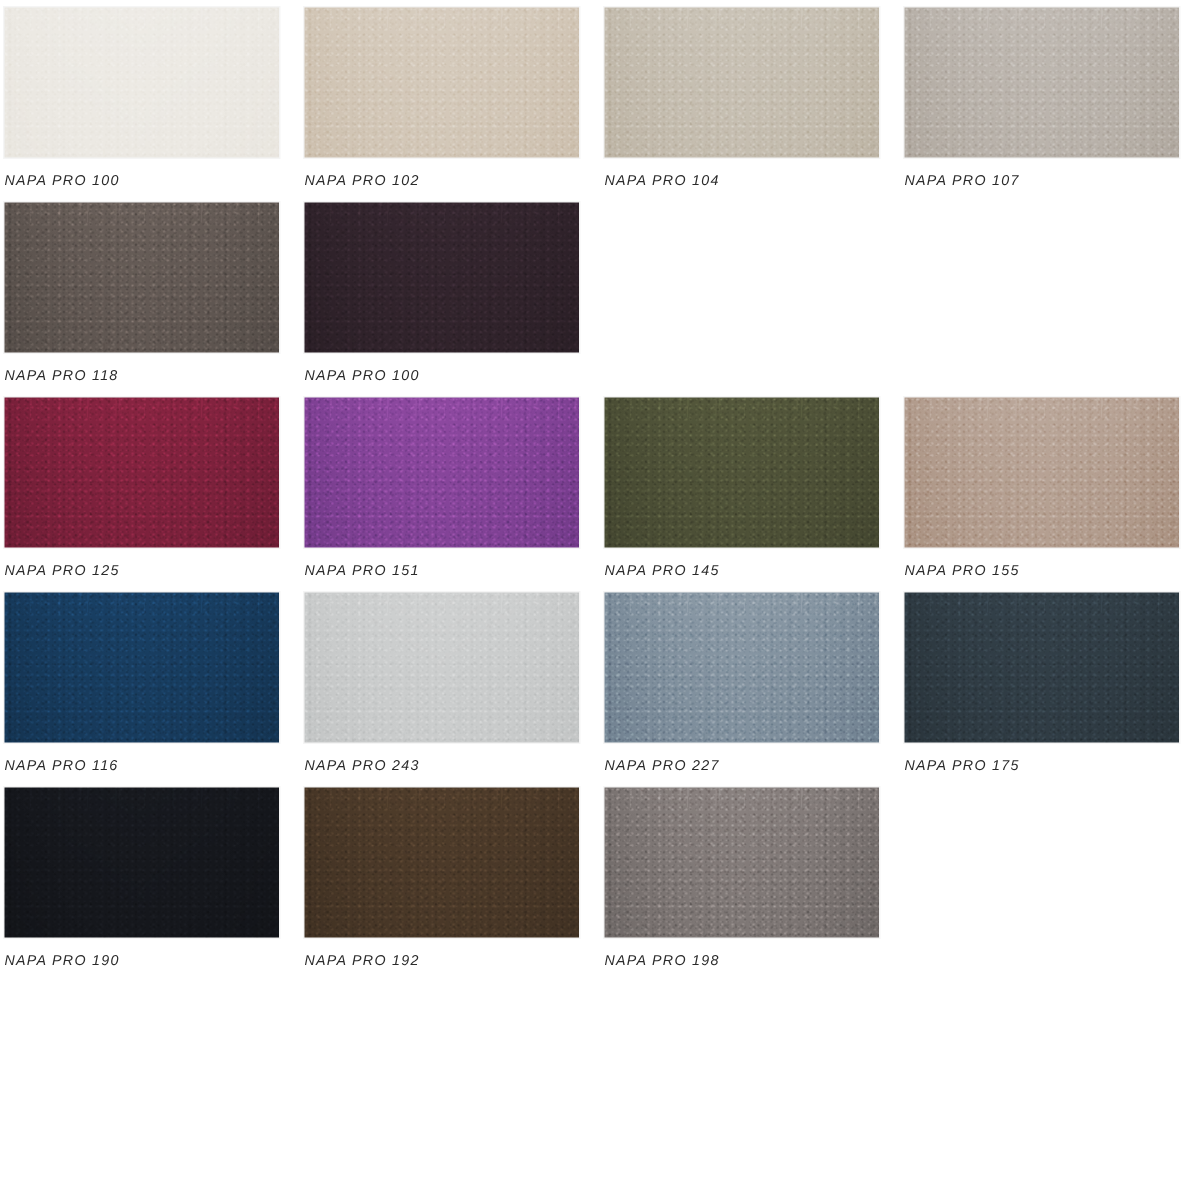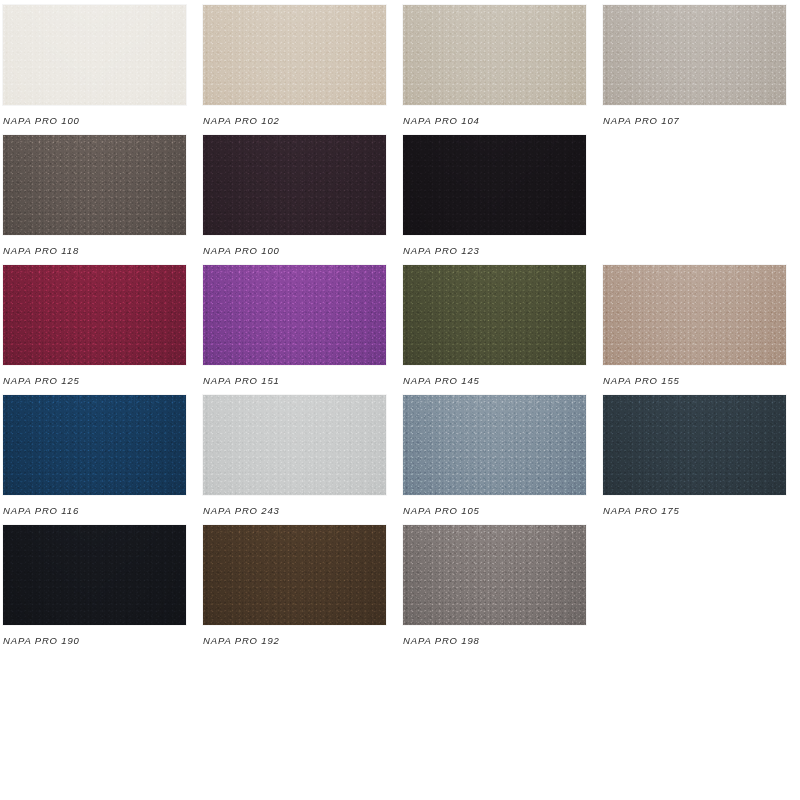--- a/index.html
+++ b/index.html
@@ -150,29 +150,20 @@
       </div>
       <div class="cell">
         <div class="swatch" style="background-color: rgb(47, 34, 42);">
           <div class="sheen"></div>
           <div class="creases"></div>
           <div class="grain"></div>
           <div class="grain2"></div>
         </div>
         <div class="label">NAPA PRO 100</div>
       </div>
-      <div class="cell">
-        <div class="swatch" style="background-color: rgb(23, 20, 24);">
-          <div class="sheen"></div>
-          <div class="creases"></div>
-          <div class="grain"></div>
-          <div class="grain2"></div>
-        </div>
-        <div class="label">NAPA PRO 123</div>
-      </div>
     </div>
   <div class="row">
       <div class="cell">
         <div class="swatch" style="background-color: rgb(121, 32, 58);">
           <div class="sheen"></div>
           <div class="creases"></div>
           <div class="grain"></div>
           <div class="grain2"></div>
         </div>
         <div class="label">NAPA PRO 125</div>
@@ -224,21 +215,21 @@
         </div>
         <div class="label">NAPA PRO 243</div>
       </div>
       <div class="cell">
         <div class="swatch" style="background-color: rgb(125, 141, 155);">
           <div class="sheen"></div>
           <div class="creases"></div>
           <div class="grain"></div>
           <div class="grain2"></div>
         </div>
-        <div class="label">NAPA PRO 105</div>
+        <div class="label">NAPA PRO 227</div>
       </div>
       <div class="cell">
         <div class="swatch" style="background-color: rgb(46, 58, 66);">
           <div class="sheen"></div>
           <div class="creases"></div>
           <div class="grain"></div>
           <div class="grain2"></div>
         </div>
         <div class="label">NAPA PRO 175</div>
       </div>

